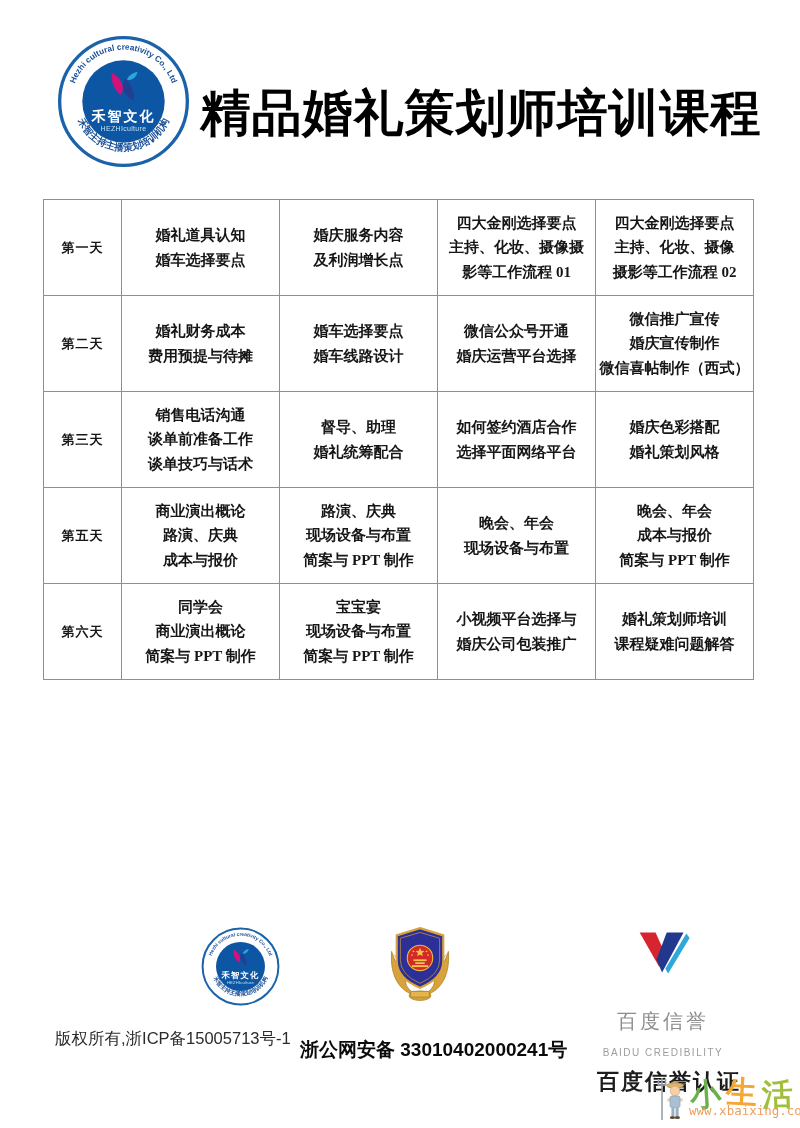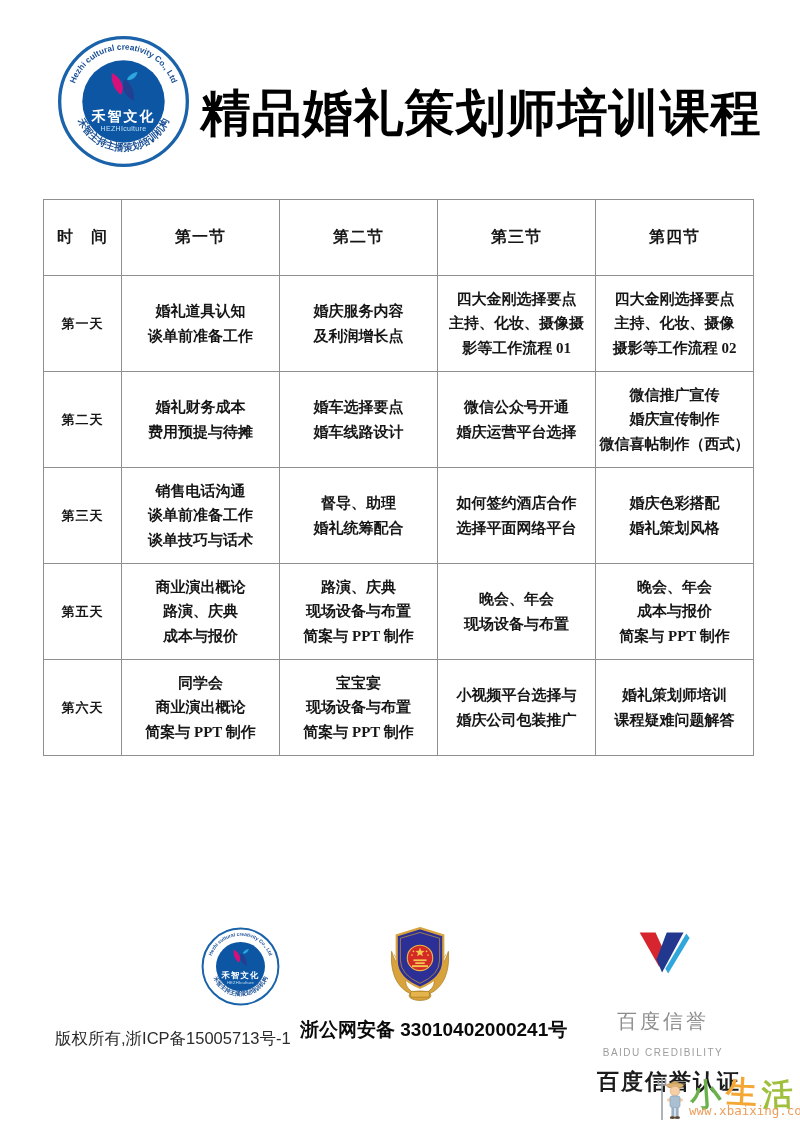--- a/index.html
+++ b/index.html
@@ -35,21 +35,21 @@
   
   .footer-left{position:absolute;left:55px;top:927px;width:225px;text-align:right;}
   .footer-left .small-logo{width:79px;height:79px;}
   .copyright-text{
     margin-top:18px;font-family:"Liberation Sans","DejaVu Sans",sans-serif;
     font-size:16.5px;color:#2b2b2b;white-space:nowrap;
   }
   .footer-mid{position:absolute;left:300px;top:919px;width:240px;text-align:center;}
   .police-badge{width:80px;height:88px;}
   .police-text{
-    margin-top:6px;font-family:"Liberation Sans","DejaVu Sans",sans-serif;
+    margin-top:26px;font-family:"Liberation Sans","DejaVu Sans",sans-serif;
     font-size:19px;font-weight:bold;color:#0a0a0a;white-space:nowrap;
   }
   .footer-right{position:absolute;left:597px;top:928px;width:132px;text-align:center;
     font-family:"Liberation Sans","DejaVu Sans",sans-serif;}
   .baidu-v{width:56px;height:50px;}
   .baidu-cn{margin-top:26px;font-size:20px;color:#8c8c8c;letter-spacing:3px;white-space:nowrap;}
   .baidu-en{margin-top:12px;font-size:10px;color:#9d9d9d;letter-spacing:1.5px;white-space:nowrap;}
   .baidu-cert{margin-top:9px;font-size:22px;color:#1c1c1c;font-weight:bold;letter-spacing:2px;white-space:nowrap;}
 
   
@@ -100,31 +100,24 @@
 
 <table class="schedule">
   <colgroup>
     <col style="width:78px">
       <col style="width:158px">
       <col style="width:158px">
     <col style="width:158px">
       <col style="width:158px">
   </colgroup>
   <tbody>
-      <tr class="header-row">
-    <th>时　间</th>
-    <th>第一节</th>
-    <th>第二节</th>
-    <th>第三节</th>
-    <th>第四节</th>
-  </tr>
   <tr class="data-row">
     <td class="day-cell">第一天</td>
     <td class="course-cell">婚礼道具认知
-谈单前准备工作</td>
+婚车选择要点</td>
     <td class="course-cell">婚庆服务内容
 及利润增长点</td>
     <td class="course-cell">四大金刚选择要点
 主持、化妆、摄像摄
 影等工作流程 01</td>
     <td class="course-cell">四大金刚选择要点
 主持、化妆、摄像
 摄影等工作流程 02</td>
   </tr>
   <tr class="data-row">

